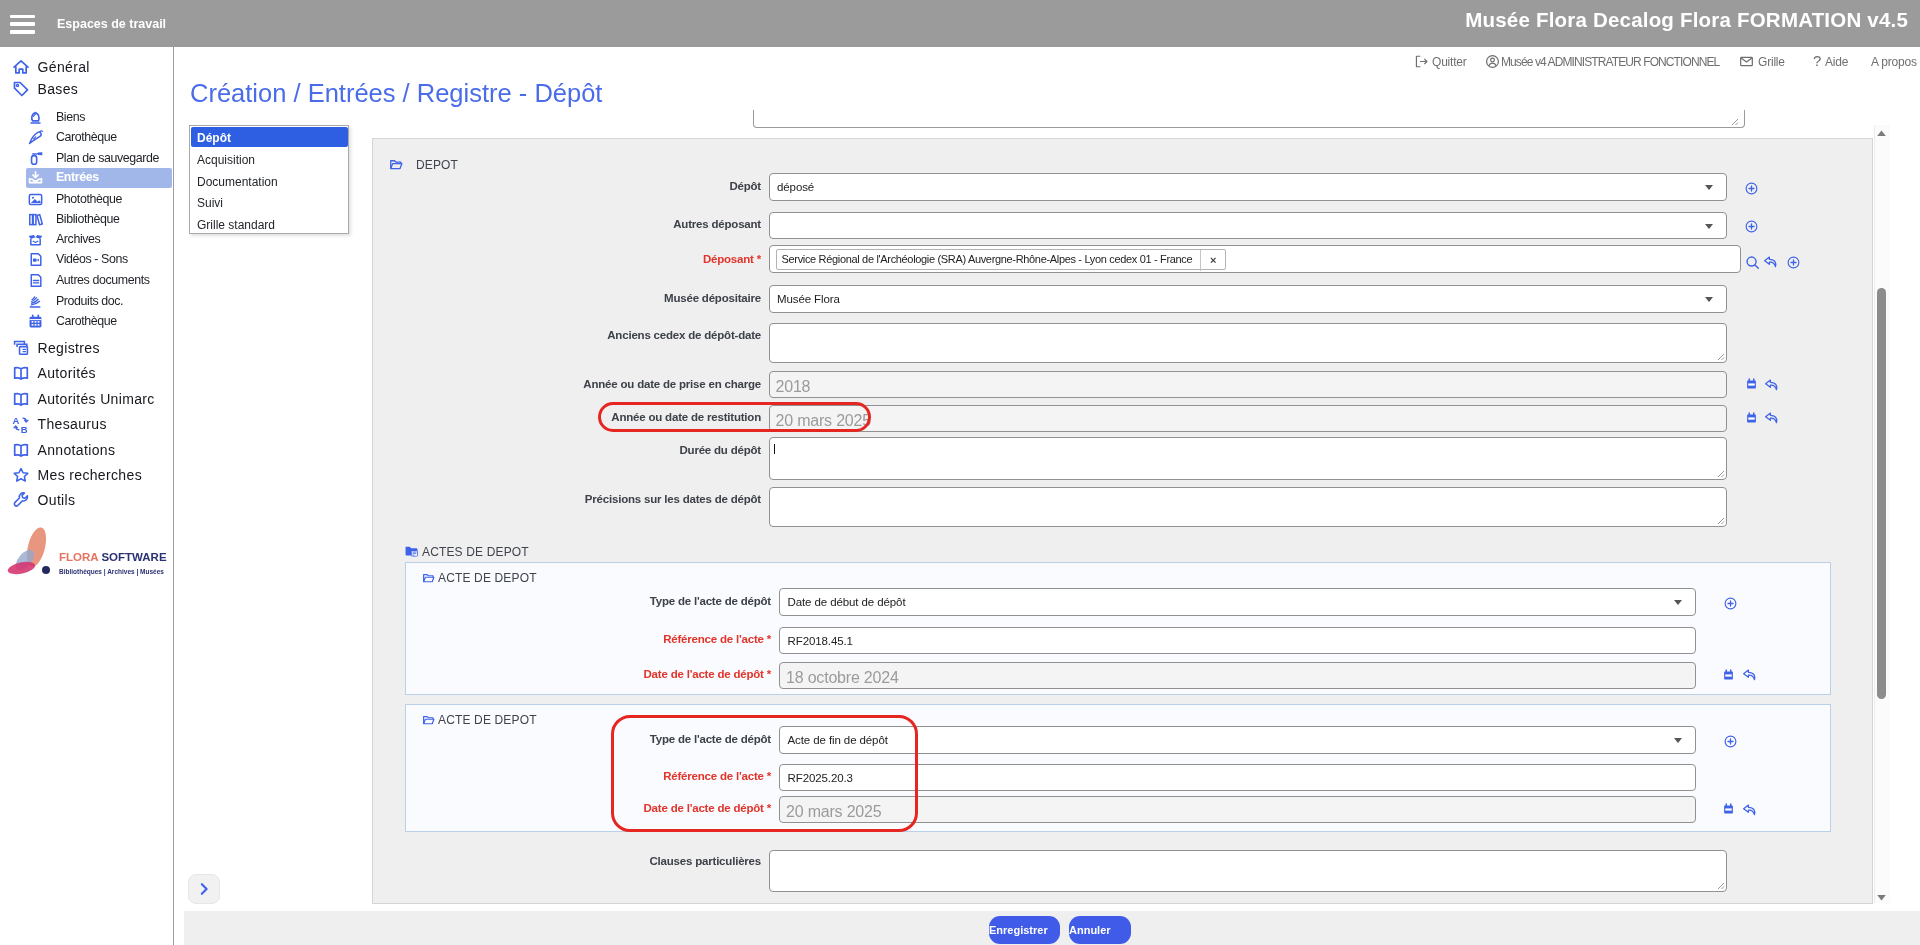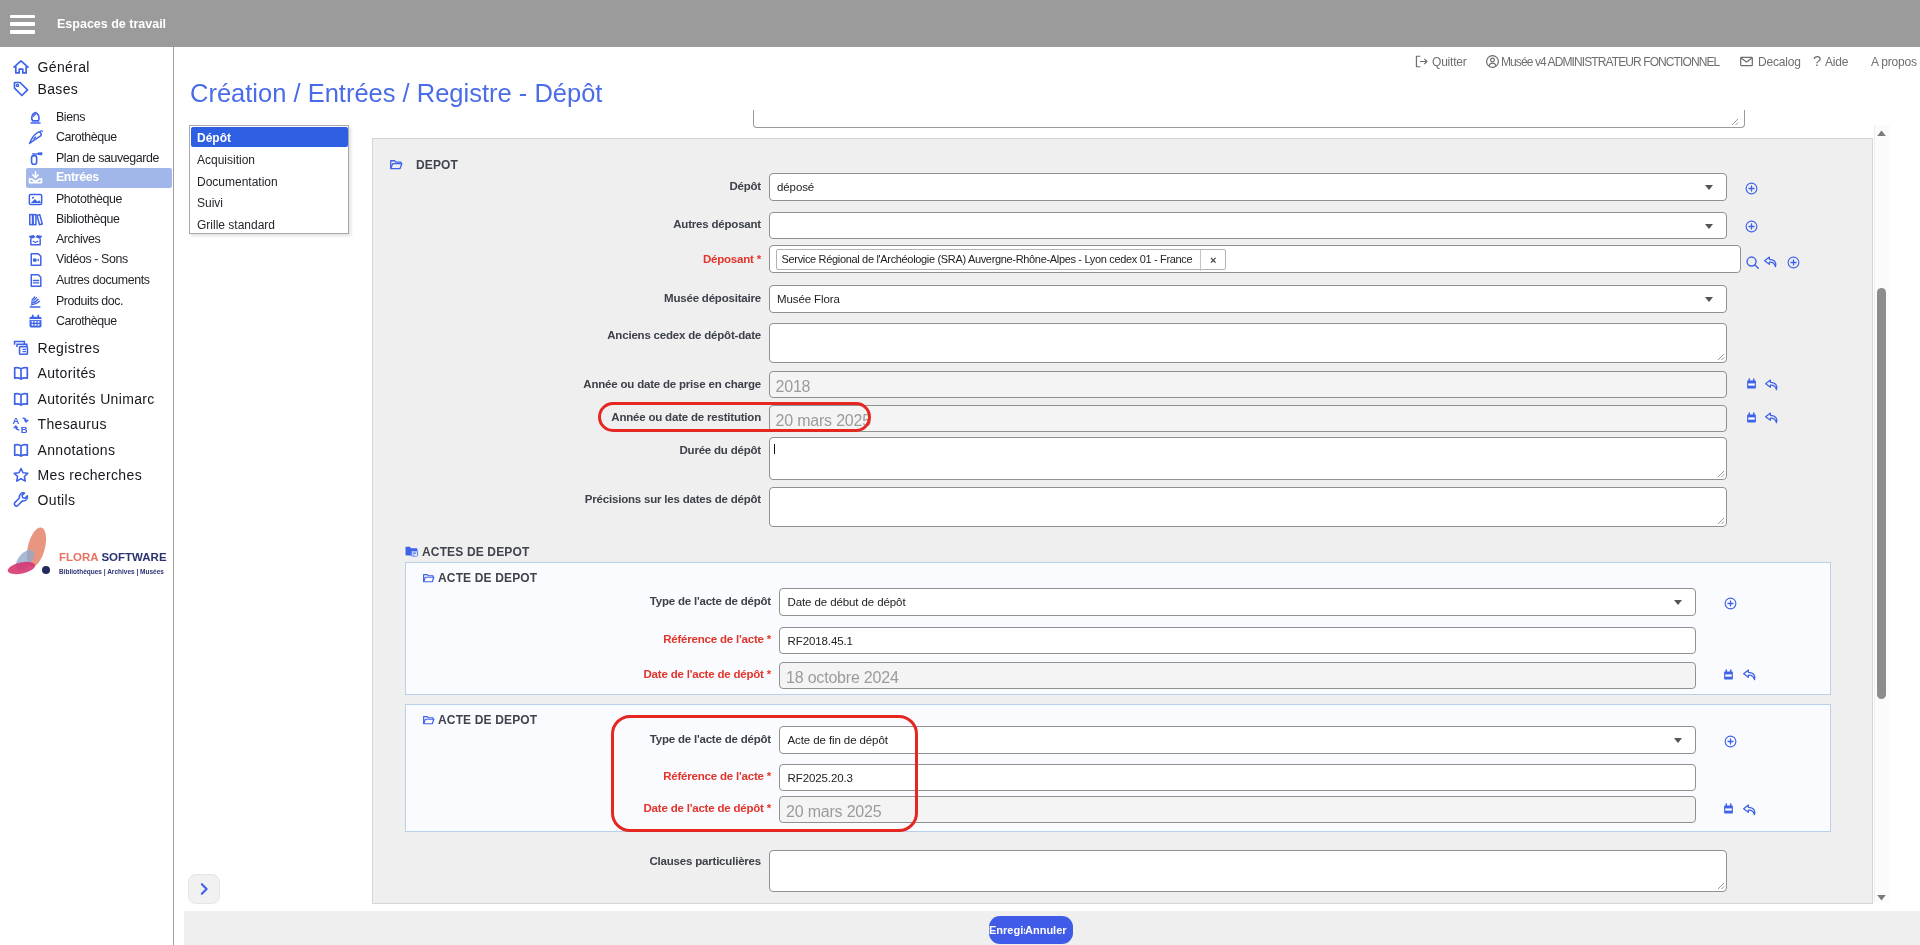--- a/index.html
+++ b/index.html
@@ -4,33 +4,34 @@
 html,body{width:1920px;height:945px;background:#fff;font-family:"Liberation Sans",sans-serif;overflow:hidden}
 body{position:relative}
 .abs{position:absolute}
 .lbl{position:absolute;font-weight:bold;font-size:11.5px;letter-spacing:-.2px;color:#3d4149;text-align:right;white-space:nowrap}
 .red{color:#e2342b}
 .inp{position:absolute;background:#fff;border:1px solid #919191;border-radius:4px}
 .ro{background:#f4f4f4}
 .vtext{position:absolute;font-size:11.5px;letter-spacing:-.1px;color:#222;white-space:nowrap}
 .rotext{position:absolute;font-size:16px;letter-spacing:-.2px;color:#9b9b9b;white-space:nowrap}
 .caret{position:absolute;width:0;height:0;border-left:4.5px solid transparent;border-right:4.5px solid transparent;border-top:5px solid #555}
-.sechead{position:absolute;font-weight:bold;font-size:12px;color:#3f434c;letter-spacing:.15px;white-space:nowrap}
+.sechead{position:absolute;font-weight:normal;font-size:12px;color:#3f434c;letter-spacing:.15px;white-space:nowrap}
 .nav0{position:absolute;font-size:14px;letter-spacing:.35px;color:#15171c;white-space:nowrap}
 .nav1{position:absolute;font-size:12.4px;letter-spacing:-.4px;color:#1d2025;white-space:nowrap}
 .tlink{position:absolute;color:#6e6e6e;font-size:12px;letter-spacing:-.2px;white-space:nowrap}
 .lbi{position:absolute;left:1px;width:157px;font-size:12px;color:#23262b;padding:4px 0 0 6px}
 .redrect{position:absolute;border:3.5px solid #e62620;border-radius:16px}
 .btn{position:absolute;top:916px;height:28px;background:#3f5be8;color:#fff;font-weight:bold;font-size:11px;border-radius:11px;padding-top:8px}
 </style></head><body>
 <div class="abs" style="left:0;top:0;width:1920px;height:47px;background:#9b9b9b">
 <div class="abs" style="left:10px;top:14.5px;width:25px;height:3.5px;background:#fff;border-radius:1px"></div>
 <div class="abs" style="left:10px;top:22.3px;width:25px;height:3.5px;background:#fff;border-radius:1px"></div>
 <div class="abs" style="left:10px;top:30.1px;width:25px;height:3.5px;background:#fff;border-radius:1px"></div>
 <div class="abs" style="left:57px;top:17px;color:#fff;font-weight:bold;font-size:12.5px">Espaces de travail</div>
+<div class="abs" style="right:12px;top:8px;color:#fff;font-weight:bold;font-size:20.5px;letter-spacing:.2px">Musée Flora Decalog Flora FORMATION v4.5</div>
 </div>
 <div class="abs" style="left:0;top:47px;width:174px;height:898px;background:#fff;border-right:1px solid #9e9e9e"></div>
 <div class="abs" style="left:26px;top:168px;width:146px;height:20px;background:#a2b7e9;border-radius:2px"></div>
 <svg class="abs" style="left:11.5px;top:57.5px" width="18" height="18" viewBox="0 0 16 16" fill="none">
     <path d="M1.8 8.1 8 2.6 14.2 8.1" stroke="#3f63e8" stroke-width="1.5" stroke-linecap="round" stroke-linejoin="round"></path>
     <path d="M3.4 7.3 V13.3 H6.4 V9.9 H9.6 V13.3 H12.6 V7.3" stroke="#3f63e8" stroke-width="1.5" stroke-linejoin="round"></path>
   </svg>
 <div class="nav0" style="left:37.5px;top:58.5px">Général</div>
 <svg class="abs" style="left:11.5px;top:80px" width="18" height="18" viewBox="0 0 16 16" fill="none">
     <path d="M2.2 7.2 V2.2 H7.2 L13.8 8.8 L8.8 13.8 Z" stroke="#3f63e8" stroke-width="1.5" stroke-linejoin="round"></path>
@@ -168,21 +169,21 @@
 <svg class="abs" style="left:1485px;top:54px" width="15" height="15" viewBox="0 0 16 16" fill="none">
     <circle cx="8" cy="8" r="6.3" stroke="#6e6e6e" stroke-width="1.3"></circle>
     <circle cx="8" cy="6.3" r="2" stroke="#6e6e6e" stroke-width="1.3"></circle>
     <path d="M4.3 12.6 C5 10.6 6.3 9.8 8 9.8 C9.7 9.8 11 10.6 11.7 12.6" stroke="#6e6e6e" stroke-width="1.3"></path>
   </svg>
 <div class="tlink" style="left:1501px;top:55px;letter-spacing:-.9px">Musée v4 ADMINISTRATEUR FONCTIONNEL</div>
 <svg class="abs" style="left:1739px;top:54px" width="15" height="15" viewBox="0 0 16 16" fill="none">
     <rect x="1.8" y="3.6" width="12.4" height="8.8" rx="0.8" stroke="#6e6e6e" stroke-width="1.3"></rect>
     <path d="M2.2 4.2 L8 8.6 L13.8 4.2" stroke="#6e6e6e" stroke-width="1.3" stroke-linejoin="round"></path>
   </svg>
-<div class="tlink" style="left:1758px;top:55px">Decalog</div>
+<div class="tlink" style="left:1758px;top:55px">Grille</div>
 <div class="tlink" style="left:1813px;top:52px;font-size:15px">?</div>
 <div class="tlink" style="left:1825px;top:55px">Aide</div>
 <div class="tlink" style="left:1871px;top:55px">A propos</div>
 <div class="abs" style="left:190px;top:79px;font-size:25.5px;color:#4a6ce8">Création / Entrées / Registre - Dépôt</div>
 <div class="abs" style="left:753px;top:110px;width:992px;height:18px;background:#fff;border:1px solid #9a9a9a;border-top:none;border-radius:0 0 4px 4px"></div>
 <svg class="abs" style="left:1729px;top:117px" width="10" height="9" viewBox="0 0 10 9">
     <path d="M3 8 L9 2 M6.5 8 L9 5.5" stroke="#999" stroke-width="1"></path>
   </svg>
 <div class="abs" style="left:189px;top:125px;width:160px;height:109px;background:#fff;border:1px solid #a9a9a9;box-shadow:2px 2px 3px rgba(0,0,0,.12)">
 <div class="lbi" style="top:1px;height:20px;background:#2e5fe2;border-radius:2px;color:#fff;font-weight:bold">Dépôt</div>
@@ -336,21 +337,21 @@
   </svg>
 <div class="lbl" style="right:1159px;top:855px">Clauses particulières</div>
 <div class="inp" style="left:768.5px;top:850px;width:958px;height:42px"></div>
 <svg class="abs" style="left:1715.5px;top:881px" width="9" height="9" viewBox="0 0 9 9">
     <path d="M2 8 L8 2 M5.5 8 L8 5.5" stroke="#999" stroke-width="1"></path>
   </svg>
 <div class="redrect" style="left:598px;top:402px;width:273px;height:30px;border-radius:15px"></div>
 <div class="redrect" style="left:611px;top:714.5px;width:307px;height:117px;border-radius:19px"></div>
 <div class="abs" style="left:184px;top:911px;width:1736px;height:34px;background:#efefef"></div>
 <div class="btn" style="left:989px;width:71px">Enregistrer</div>
-<div class="btn" style="left:1025px;width:48px">Annuler</div>
+<div class="btn" style="left:1069px;width:62px">Annuler</div>
 <div class="abs" style="left:188px;top:874px;width:32px;height:30px;background:#f1f1f2;border:1px solid #e6e6e8;border-radius:8px"></div>
 <svg class="abs" style="left:197px;top:882px" width="14" height="14" viewBox="0 0 16 16" fill="none">
     <path d="M5.5 2.5 L11 8 L5.5 13.5" stroke="#3f63e8" stroke-width="2.4" stroke-linecap="round" stroke-linejoin="round"></path>
   </svg>
 <div class="abs" style="left:1874px;top:125px;width:16px;height:778px;background:#fbfbfb;border-left:1px solid #ededed"></div>
 <div class="abs" style="left:1876.5px;top:288px;width:9px;height:411px;background:#8c8c8c;border-radius:4.5px"></div>
 <svg class="abs" style="left:1876px;top:129px" width="11" height="9" viewBox="0 0 11 9">
     <path d="M1.2 7 L5.5 1.5 L9.8 7 Z" fill="#7a7a7a"></path>
   </svg>
 <svg class="abs" style="left:1876px;top:893px" width="11" height="9" viewBox="0 0 11 9">

